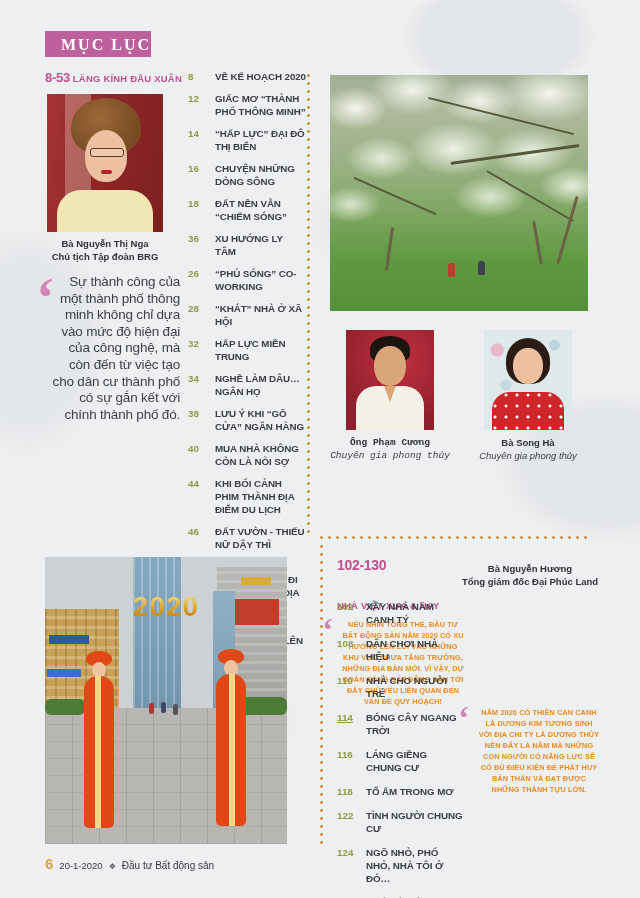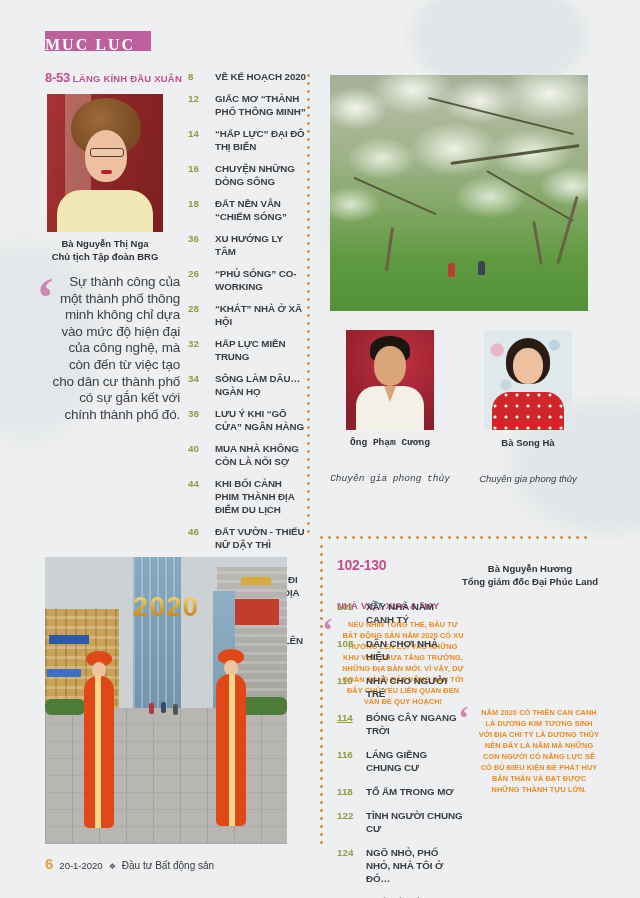--- a/index.html
+++ b/index.html
@@ -9,23 +9,23 @@
     background:
       radial-gradient(140px 90px at 78% 4%, #e3e6e8 0 55%, transparent 70%),
       radial-gradient(120px 160px at 4% 38%, #e4e7e9 0 50%, transparent 72%),
       radial-gradient(160px 110px at 95% 52%, #e3e6e8 0 50%, transparent 70%),
       radial-gradient(150px 120px at 30% 80%, #e4e7e9 0 45%, transparent 70%),
       radial-gradient(110px 80px at 60% 25%, #e6e9ea 0 45%, transparent 70%);
   }
   .abs{position:absolute;}
 
   
-  .title-box{left:45px;top:31px;width:106px;height:20px;background:#bd609d;color:#fff;
+  .title-box{left:45px;top:31px;width:106px;height:26px;background:#bd609d;color:#fff;
     font-family:"Liberation Serif",serif;font-weight:bold;font-size:16px;letter-spacing:2px;
-    text-align:left;line-height:27px;}
+    text-align:right;line-height:27px;}
 
   
   .sec-head{color:#c0508e;font-weight:bold;}
   .sec-head .range{font-size:13px;letter-spacing:-0.3px;}
   .sec-head .name{font-size:9.5px;letter-spacing:0.2px;margin-left:3px;}
 
   
   .toc{display:flex;flex-direction:column;gap:9px;}
   .toc-row{display:flex;gap:7px;cursor:pointer;}
   .toc-num{flex:0 0 20px;color:#8e9c44;font-weight:bold;font-size:9.8px;line-height:13px;}
@@ -33,21 +33,21 @@
 
   
   .qmark{position:absolute;color:#cf86b4;font-family:"Liberation Serif",serif;font-weight:bold;line-height:1;}
   .pull-quote{position:relative;color:#3d4247;text-align:right;}
   .pull-quote p{margin:4px;}
   .pq-large{font-size:13.5px;line-height:16.6px;letter-spacing:-0.2px;}
   .expert-quote{position:relative;color:#ee8a1f;font-weight:bold;font-size:7.3px;line-height:11px;text-align:center;letter-spacing:0.1px;}
 
   
   .caption{text-align:center;color:#2f3338;font-size:9.5px;font-weight:bold;line-height:13px;}
-  .caption .role{font-style:italic;font-weight:normal;color:#3a3f44;margin-top:23px;}
+  .caption .role{font-style:italic;font-weight:normal;color:#3a3f44;}
 
   
   .vdots{width:3px;background-image:radial-gradient(circle at 1.5px 1.5px,#cf8a3e 1.1px,transparent 1.6px);
     background-size:3px 8px;background-repeat:repeat-y;}
   .hdots{height:3px;background-image:radial-gradient(circle at 1.5px 1.5px,#cf8a3e 1.1px,transparent 1.6px);
     background-size:8px 3px;background-repeat:repeat-x;}
 
   
   .photo-nga{left:47px;top:94px;width:116px;height:138px;overflow:hidden;
     background:linear-gradient(100deg,#a83434 0%,#8e2626 45%,#7e2020 100%);}
@@ -219,21 +219,21 @@
       <div class="toc-row">
       <span class="toc-num">28</span>
       <span class="toc-title">“KHÁT” NHÀ Ở XÃ HỘI</span>
     </div>
       <div class="toc-row">
       <span class="toc-num">32</span>
       <span class="toc-title">HẤP LỰC MIỀN TRUNG</span>
     </div>
       <div class="toc-row">
       <span class="toc-num">34</span>
-      <span class="toc-title">SÔNG LÀM DÂU… NGÀN HỌ</span>
+      <span class="toc-title">NGHỀ LÀM DÂU… NGÂN HỌ</span>
     </div>
       <div class="toc-row">
       <span class="toc-num">38</span>
       <span class="toc-title">LƯU Ý KHI “GÕ CỬA” NGÂN HÀNG</span>
     </div>
       <div class="toc-row">
       <span class="toc-num">40</span>
       <span class="toc-title">MUA NHÀ KHÔNG CÒN LÀ NỖI SỢ</span>
     </div>
       <div class="toc-row">

